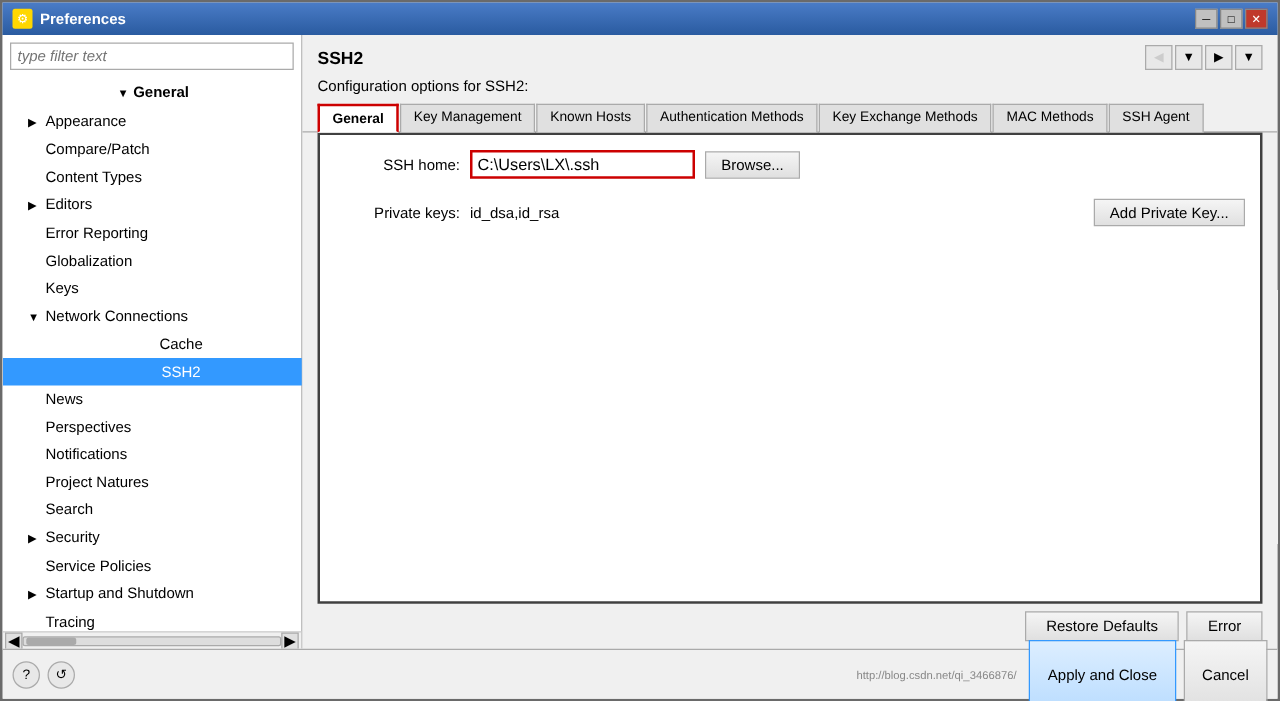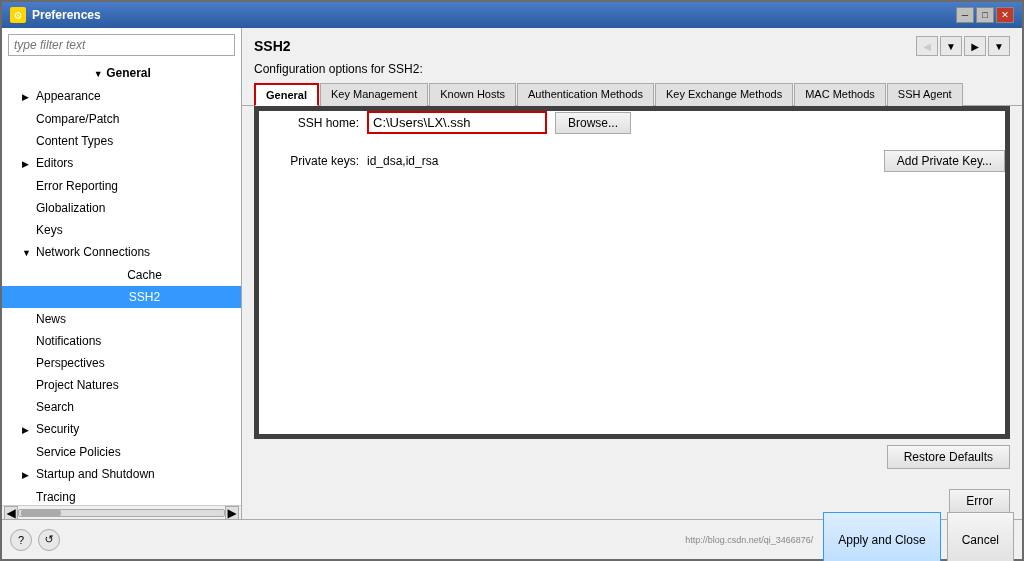--- a/index.html
+++ b/index.html
@@ -245,22 +245,23 @@
     .tab.active.first-tab {
       border-left: 2px solid #cc0000;
       border-top: 2px solid #cc0000;
       border-right: 2px solid #cc0000;
     }
 
     
     .tab-content {
       flex: 1;
       background: white;
-      border: 5px solid #404040;
+      border: 2px solid #404040;
       margin: 0 12px;
+      padding: 12px;
       overflow: auto;
     }
 
     .form-row {
       display: flex;
       align-items: center;
       margin-bottom: 16px;
     }
 
     .form-label {
@@ -292,22 +293,21 @@
       font-size: 12px;
     }
 
     
     .bottom-actions {
       display: flex;
       align-items: flex-end;
       justify-content: flex-end;
       padding: 6px 12px;
       flex-shrink: 0;
-      gap: 20px;
-      flex-direction: column;
+      gap: 6px;
     }
 
     .action-btn {
       padding: 4px 16px;
       border: 1px solid #aaa;
       background: linear-gradient(to bottom, #f5f5f5, #e0e0e0);
       cursor: pointer;
       font-size: 12px;
     }
 
@@ -403,22 +403,22 @@
             <div class="tree-item level-1"><span class="expand-arrow"> </span><span>Compare/Patch</span></div>
             <div class="tree-item level-1"><span class="expand-arrow"> </span><span>Content Types</span></div>
             <div class="tree-item level-1"><span class="expand-arrow">▶</span><span>Editors</span></div>
             <div class="tree-item level-1"><span class="expand-arrow"> </span><span>Error Reporting</span></div>
             <div class="tree-item level-1"><span class="expand-arrow"> </span><span>Globalization</span></div>
             <div class="tree-item level-1"><span class="expand-arrow"> </span><span>Keys</span></div>
             <div class="tree-item level-1"><span class="expand-arrow">▼</span><span>Network Connections</span></div>
             <div class="tree-item level-2"><span class="expand-arrow"> </span><span>Cache</span></div>
             <div class="tree-item level-2 selected"><span class="expand-arrow"> </span><span>SSH2</span></div>
             <div class="tree-item level-1"><span class="expand-arrow"> </span><span>News</span></div>
+            <div class="tree-item level-1"><span class="expand-arrow"> </span><span>Perspectives</span></div>
             <div class="tree-item level-1"><span class="expand-arrow"> </span><span>Notifications</span></div>
-            <div class="tree-item level-1"><span class="expand-arrow"> </span><span>Perspectives</span></div>
             <div class="tree-item level-1"><span class="expand-arrow"> </span><span>Project Natures</span></div>
             <div class="tree-item level-1"><span class="expand-arrow"> </span><span>Search</span></div>
             <div class="tree-item level-1"><span class="expand-arrow">▶</span><span>Security</span></div>
             <div class="tree-item level-1"><span class="expand-arrow"> </span><span>Service Policies</span></div>
             <div class="tree-item level-1"><span class="expand-arrow">▶</span><span>Startup and Shutdown</span></div>
             <div class="tree-item level-1"><span class="expand-arrow"> </span><span>Tracing</span></div>
           </div>
       </div>
 
       <div class="tree-scrollbar-h">

